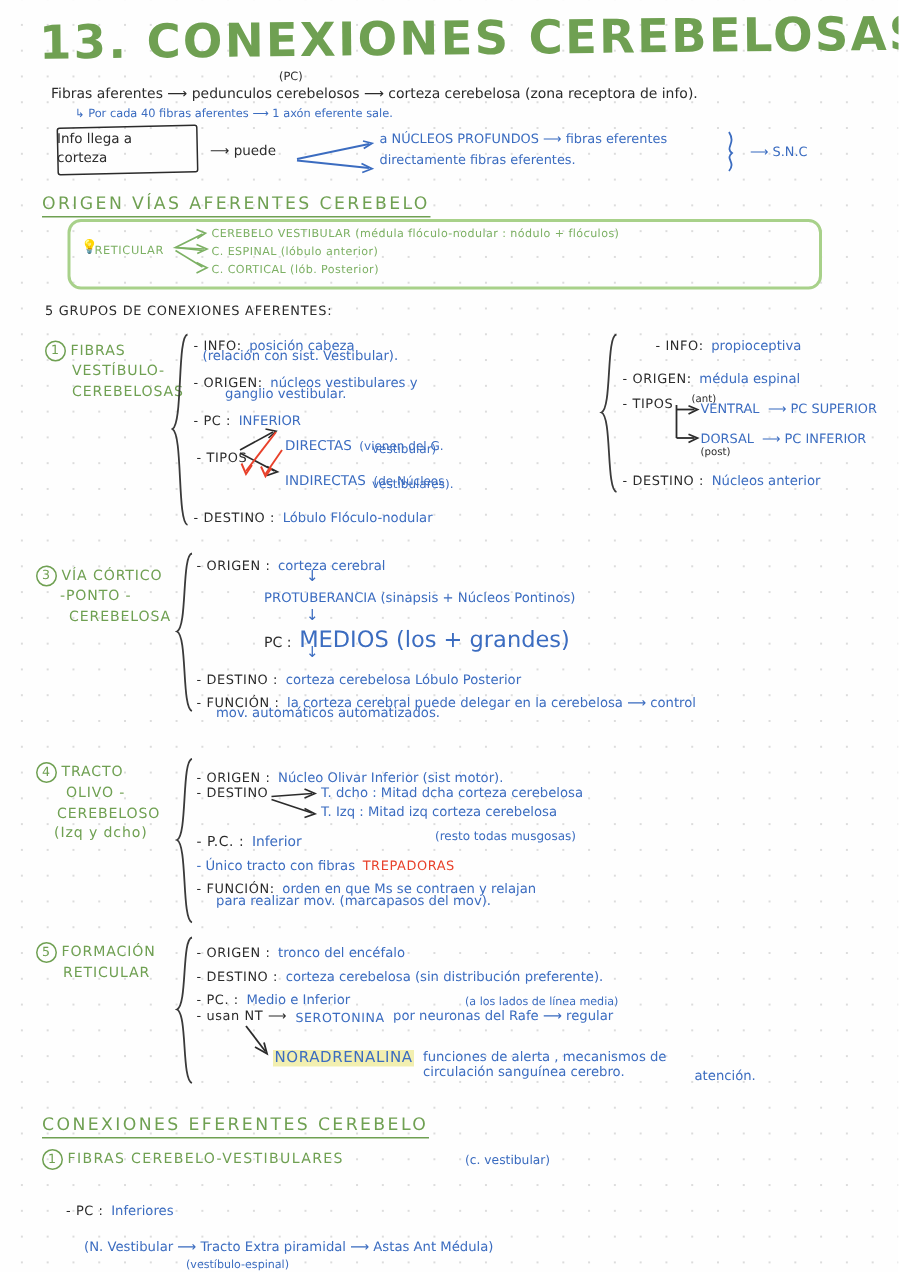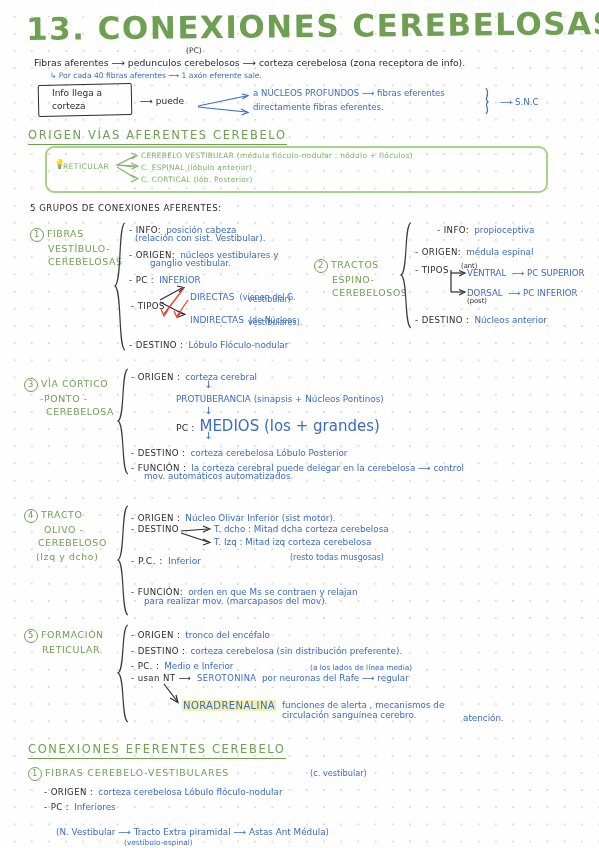--- a/index.html
+++ b/index.html
@@ -34,21 +34,21 @@
   
   .intro{font-size:9.3px;}
   .tiny{font-size:7.6px;}
   .xtiny{font-size:6.8px;}
 
   #cortezaBox{
     left:38px;top:84px;width:92px;height:30px;
     border:1.6px solid #2b2b2b;border-radius:2px;
     transform:rotate(-1.2deg);
   }
-  #cortezaLabel{left:52px;top:87px;font-size:9px;line-height:13px;color:#2b2b2b;}
+  #cortezaLabel{left:38px;top:87px;font-size:9px;line-height:13px;color:#2b2b2b;}
 
   
   .sechead{
     font-size:11.5px;letter-spacing:1.6px;color:#6fa052;
     border-bottom:1.7px solid #6fa052;padding-bottom:2px;
   }
 
   
   #recBox{
     left:45px;top:146px;width:499px;height:43px;
@@ -163,25 +163,20 @@
     <span class="blu" style="font-size:9px;">INDIRECTAS</span>
     <span class="blu" style="font-size:8px;">(de Núcleos</span>
   </div>
   <div class="abs blu" style="left:248px;top:318px;font-size:8px;">vestibulares).</div>
 
   <div class="abs row" style="left:129px;top:336px;">
     <span class="lbl">- DESTINO :</span>
     <span class="val">Lóbulo Flóculo-nodular</span>
   </div>
 
-  <div class="abs grouptitle" style="left:314px;top:258px;">
-    <span class="num">2</span><span>TRACTOS</span><br>
-    <span style="margin-left:18px">ESPINO-</span><br>
-    <span style="margin-left:18px">CEREBELOSOS</span>
-  </div>
   <svg class="abs" style="left:400px;top:222px;" width="12" height="108">
     <path d="M11,1 C4,2 8,50 1,53 C8,56 4,104 11,106" stroke="#3a3a3a" stroke-width="1.2" fill="none"></path>
   </svg>
 
   <div class="abs row" style="left:437px;top:221px;">
     <span class="lbl">- INFO:</span>
     <span class="val">propioceptiva</span>
   </div>
   <div class="abs row" style="left:415px;top:243px;">
     <span class="lbl">- ORIGEN:</span>
@@ -260,20 +255,24 @@
   </svg>
   <div class="abs val" style="left:214px;top:524px;">T. dcho : Mitad dcha corteza cerebelosa</div>
   <div class="abs val" style="left:214px;top:537px;">T. Izq : Mitad izq corteza cerebelosa</div>
 
   <div class="abs row" style="left:131px;top:552px;">
     <span class="lbl" style="font-size:9.2px;">- P.C. :</span>
     <span class="val" style="font-size:9.2px;">Inferior</span>
   </div>
   <div class="abs val" style="left:290px;top:553px;font-size:8px;">(resto todas musgosas)</div>
 
+  <div class="abs row" style="left:131px;top:568px;">
+    <span class="val">- Único tracto con fibras</span>
+    <span class="red" style="font-size:8.6px;letter-spacing:.4px;">TREPADORAS</span>
+  </div>
   <div class="abs row" style="left:131px;top:583px;">
     <span class="lbl">- FUNCIÓN:</span>
     <span class="val">orden en que Ms se contraen y relajan</span>
   </div>
   <div class="abs val" style="left:144px;top:596px;">para realizar mov. (marcapasos del mov).</div>
 
   <div class="abs grouptitle" style="left:24px;top:628px;">
     <span class="num">5</span><span>FORMACIÓN</span><br>
     <span style="margin-left:18px">RETICULAR</span>
   </div>
@@ -306,24 +305,20 @@
   <div class="abs val" style="left:282px;top:700px;">funciones de alerta , mecanismos de</div>
   <div class="abs val" style="left:463px;top:713px;">atención.</div>
 
   <div class="abs sechead" style="left:28px;top:742px;">CONEXIONES EFERENTES CEREBELO</div>
 
   <div class="abs grouptitle" style="left:28px;top:766px;">
     <span class="num">1</span><span style="letter-spacing:.9px">FIBRAS CEREBELO-VESTIBULARES</span>
   </div>
   <div class="abs blu" style="left:310px;top:768px;font-size:8.2px;">(c. vestibular)</div>
 
-  <div class="abs row" style="left:44px;top:783px;">
-    <span class="lbl">- ORIGEN :</span>
-    <span class="val">corteza cerebelosa Lóbulo flóculo-nodular</span>
-  </div>
   <div class="abs row" style="left:44px;top:798px;">
     <span class="lbl">- PC :</span>
     <span class="val">Inferiores</span>
   </div>
   <div class="abs val" style="left:56px;top:827px;">(N. Vestibular ⟶ Tracto Extra piramidal ⟶ Astas Ant Médula)</div>
   <div class="abs blu" style="left:124px;top:838px;font-size:7.4px;">(vestíbulo-espinal)</div>
 
 </div>
 
 </body></html>

